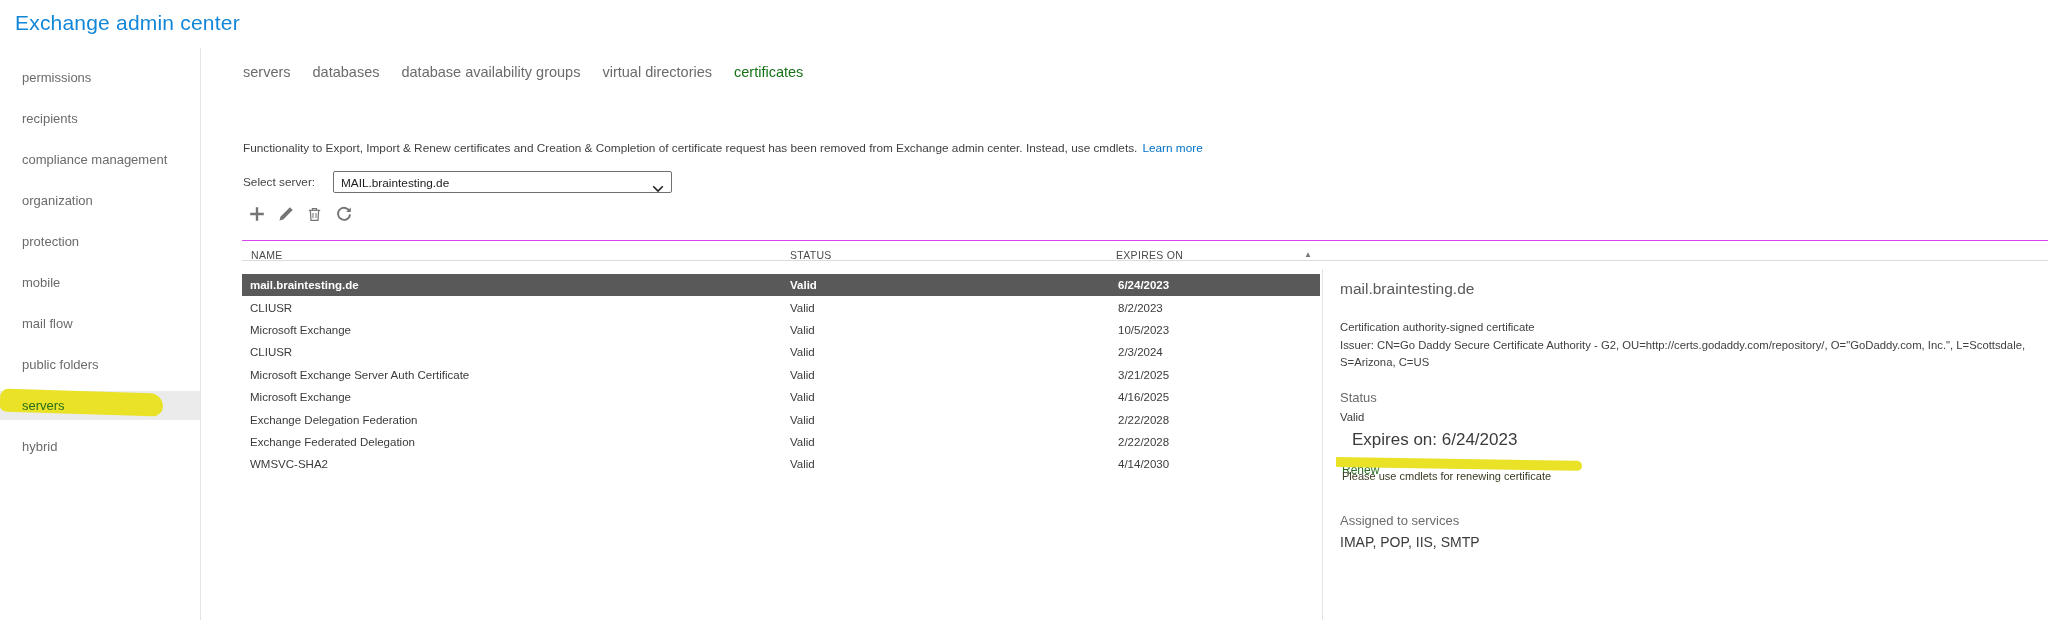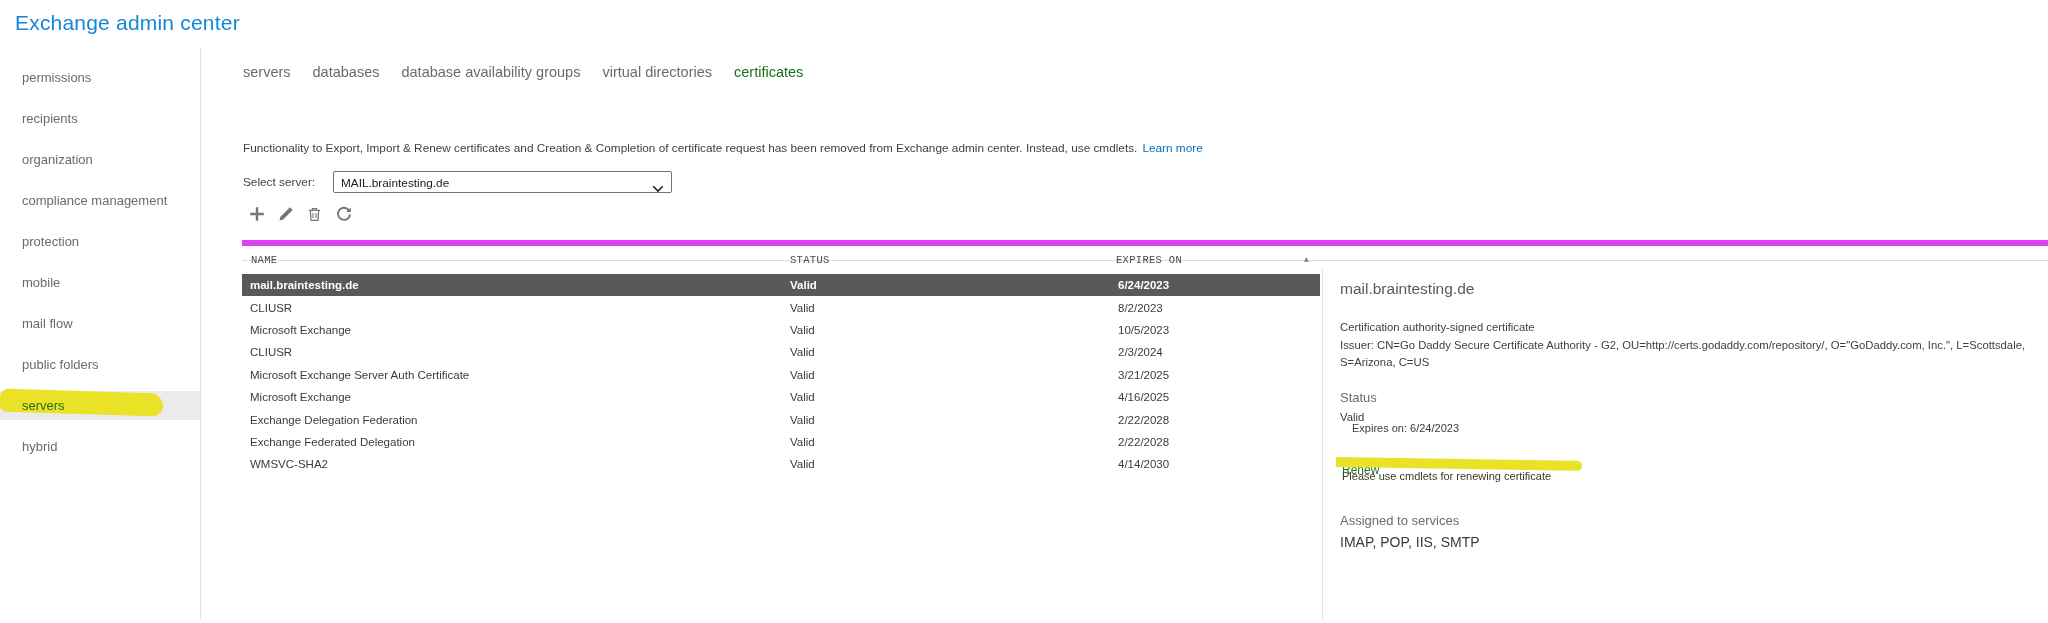--- a/index.html
+++ b/index.html
@@ -68,22 +68,22 @@
   }
   .server-select .chev { position:absolute; right:7px; top:7px; }
 
   
   .toolbar { position:absolute; left:247px; top:206px; display:flex; gap:10px; align-items:center; }
   .tool-btn { width:19px; height:19px; border:none; background:transparent; padding:0; cursor:pointer; display:flex; align-items:center; justify-content:center; }
 
   
   .thead {
     position:absolute; left:242px; right:0; top:240px; height:21px;
-    border-top:6px solid #d946ef; border-bottom:1px solid #dcdcdc;
-    font-size:10.5px; color:#4a4a4a; letter-spacing:.3px;font-family:Liberation Mono, monospace;
+    border-top:1px solid #d946ef; border-bottom:1px solid #dcdcdc;
+    font-size:10.5px; color:#4a4a4a; letter-spacing:.3px;
   }
   .th { position:absolute; top:8px; cursor:pointer; }
   .th.c-name { left:9px; }
   .th.c-status { left:548px; }
   .th.c-expires { left:874px; }
   .sort-arrow { position:absolute; left:1062px; top:9px; font-size:8px; color:#777; cursor:pointer; }
 
   .tbody { position:absolute; left:242px; top:269px; width:1078px; padding-top:5px; }
   .row {
     display:grid; grid-template-columns:540px 328px 1fr;
@@ -94,21 +94,21 @@
 
   .v-divider { position:absolute; left:1322px; top:269px; width:1px; height:351px; background:#e3e3e3; }
 
   
   .details { position:absolute; left:1340px; top:270px; right:4px; height:350px; }
   .d-title { position:absolute; left:0; top:10px; font-size:15.5px; color:#5a5a5a; }
   .d-para { position:absolute; left:0; top:49px; width:706px; font-size:11.3px; color:#3f3f3f; line-height:17.6px; }
   .d-heading { font-size:13px; color:#6b6b6b; position:absolute; left:0; }
   .d-status-h { top:120px; }
   .d-valid { position:absolute; left:0; top:141px; font-size:11.3px; }
-  .d-expires { position:absolute; left:0; top:152px; font-size:11px;padding-left:12px; }
+  .d-expires { position:absolute; left:0; top:160px; font-size:17px;padding-left:12px; }
   .d-renew {
     position:absolute; left:2px; top:177px; font-size:12px; color:#276f1f; cursor:pointer; text-decoration:none;margin-top:16px;
   }
   .d-renew::before {
     content:""; position:absolute; left:-4px; right:-46px; top:-4px; bottom:-5px;
     background:#e9e227; transform:rotate(-0.6deg); z-index:-1; border-radius:3px 12px 6px 6px;
   }
   .d-swoosh {
     position:absolute; left:-4px; top:189px; width:246px; height:10px;
     background:#e9e227; transform:rotate(0.9deg); border-radius:0 8px 8px 2px;
@@ -123,22 +123,22 @@
 </style>
 </head>
 <body>
 
 <div class="app-title">Exchange admin center</div>
 
 <div class="sb-divider"></div>
 <nav class="sidebar">
   <div class="nav-item"><span class="nav-label">permissions</span></div>
   <div class="nav-item"><span class="nav-label">recipients</span></div>
+  <div class="nav-item"><span class="nav-label">compliance management</span></div>
   <div class="nav-item"><span class="nav-label">organization</span></div>
-  <div class="nav-item"><span class="nav-label">compliance management</span></div>
   <div class="nav-item"><span class="nav-label">protection</span></div>
   <div class="nav-item"><span class="nav-label">mobile</span></div>
   <div class="nav-item"><span class="nav-label">mail flow</span></div>
   <div class="nav-item"><span class="nav-label">public folders</span></div>
   <div class="nav-item selected">
     <span class="nav-marker"></span>
     <span class="nav-label">servers</span>
   </div>
   <div class="nav-item"><span class="nav-label">hybrid</span></div>
 </nav>

